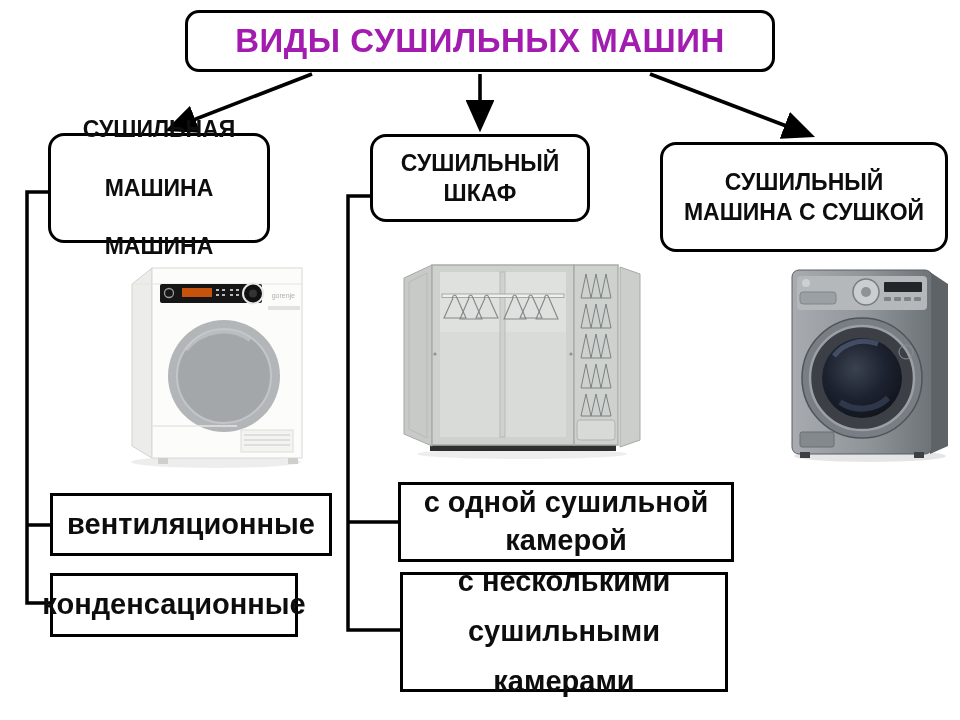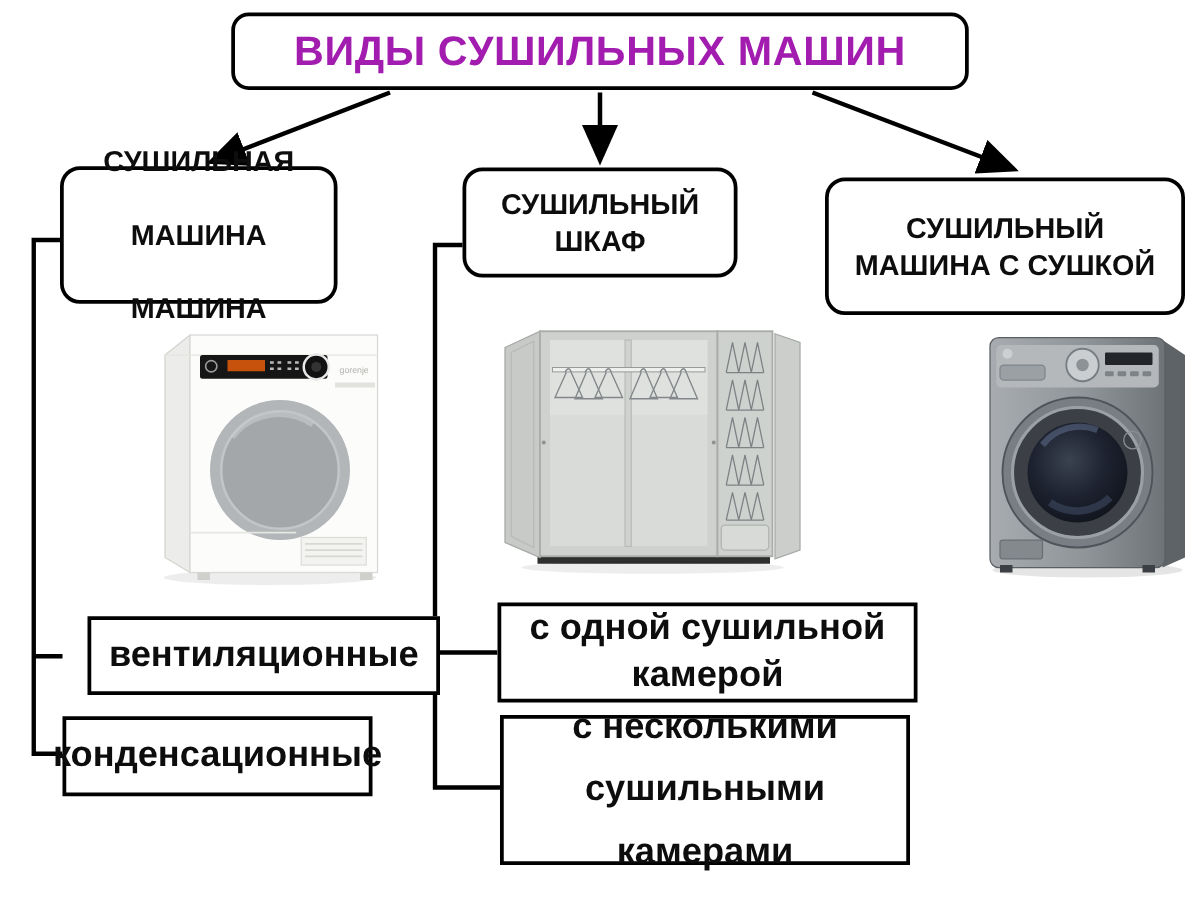--- a/index.html
+++ b/index.html
@@ -15,21 +15,21 @@
     text-align:center; color:#0d0d0d; font-weight:bold;
   }
   .rounded { border-radius:16px; }
   .title-box { left:185px; top:10px; width:590px; height:62px; border-radius:14px; }
   .title-text { color:#a21caf; font-size:33px; font-weight:bold; letter-spacing:0.5px; }
   .cat { font-size:23px; line-height:1.32; }
   .cat-drum   { left:48px;  top:133px; width:222px; height:110px;gap:28px; }
   .cat-cab    { left:370px; top:134px; width:220px; height:88px; }
   .cat-wash   { left:660px; top:142px; width:288px; height:110px; }
   .sub { font-size:29px; line-height:1.3; }
-  .sub-vent   { left:50px;  top:493px; width:282px; height:63px;margin-left:20px; }
+  .sub-vent   { left:50px;  top:493px; width:282px; height:63px; }
   .sub-cond   { left:50px;  top:573px; width:248px; height:64px; }
   .sub-one    { left:398px; top:482px; width:336px; height:80px; }
   .sub-multi  { left:400px; top:572px; width:328px; height:120px;gap:12px; }
   .photo { position:absolute; z-index:2; }
   .photo-dryer  { left:112px; top:254px; }
   .photo-cab    { left:400px; top:254px; }
   .photo-washer { left:782px; top:256px; }
 </style>
 </head>
 <body>

